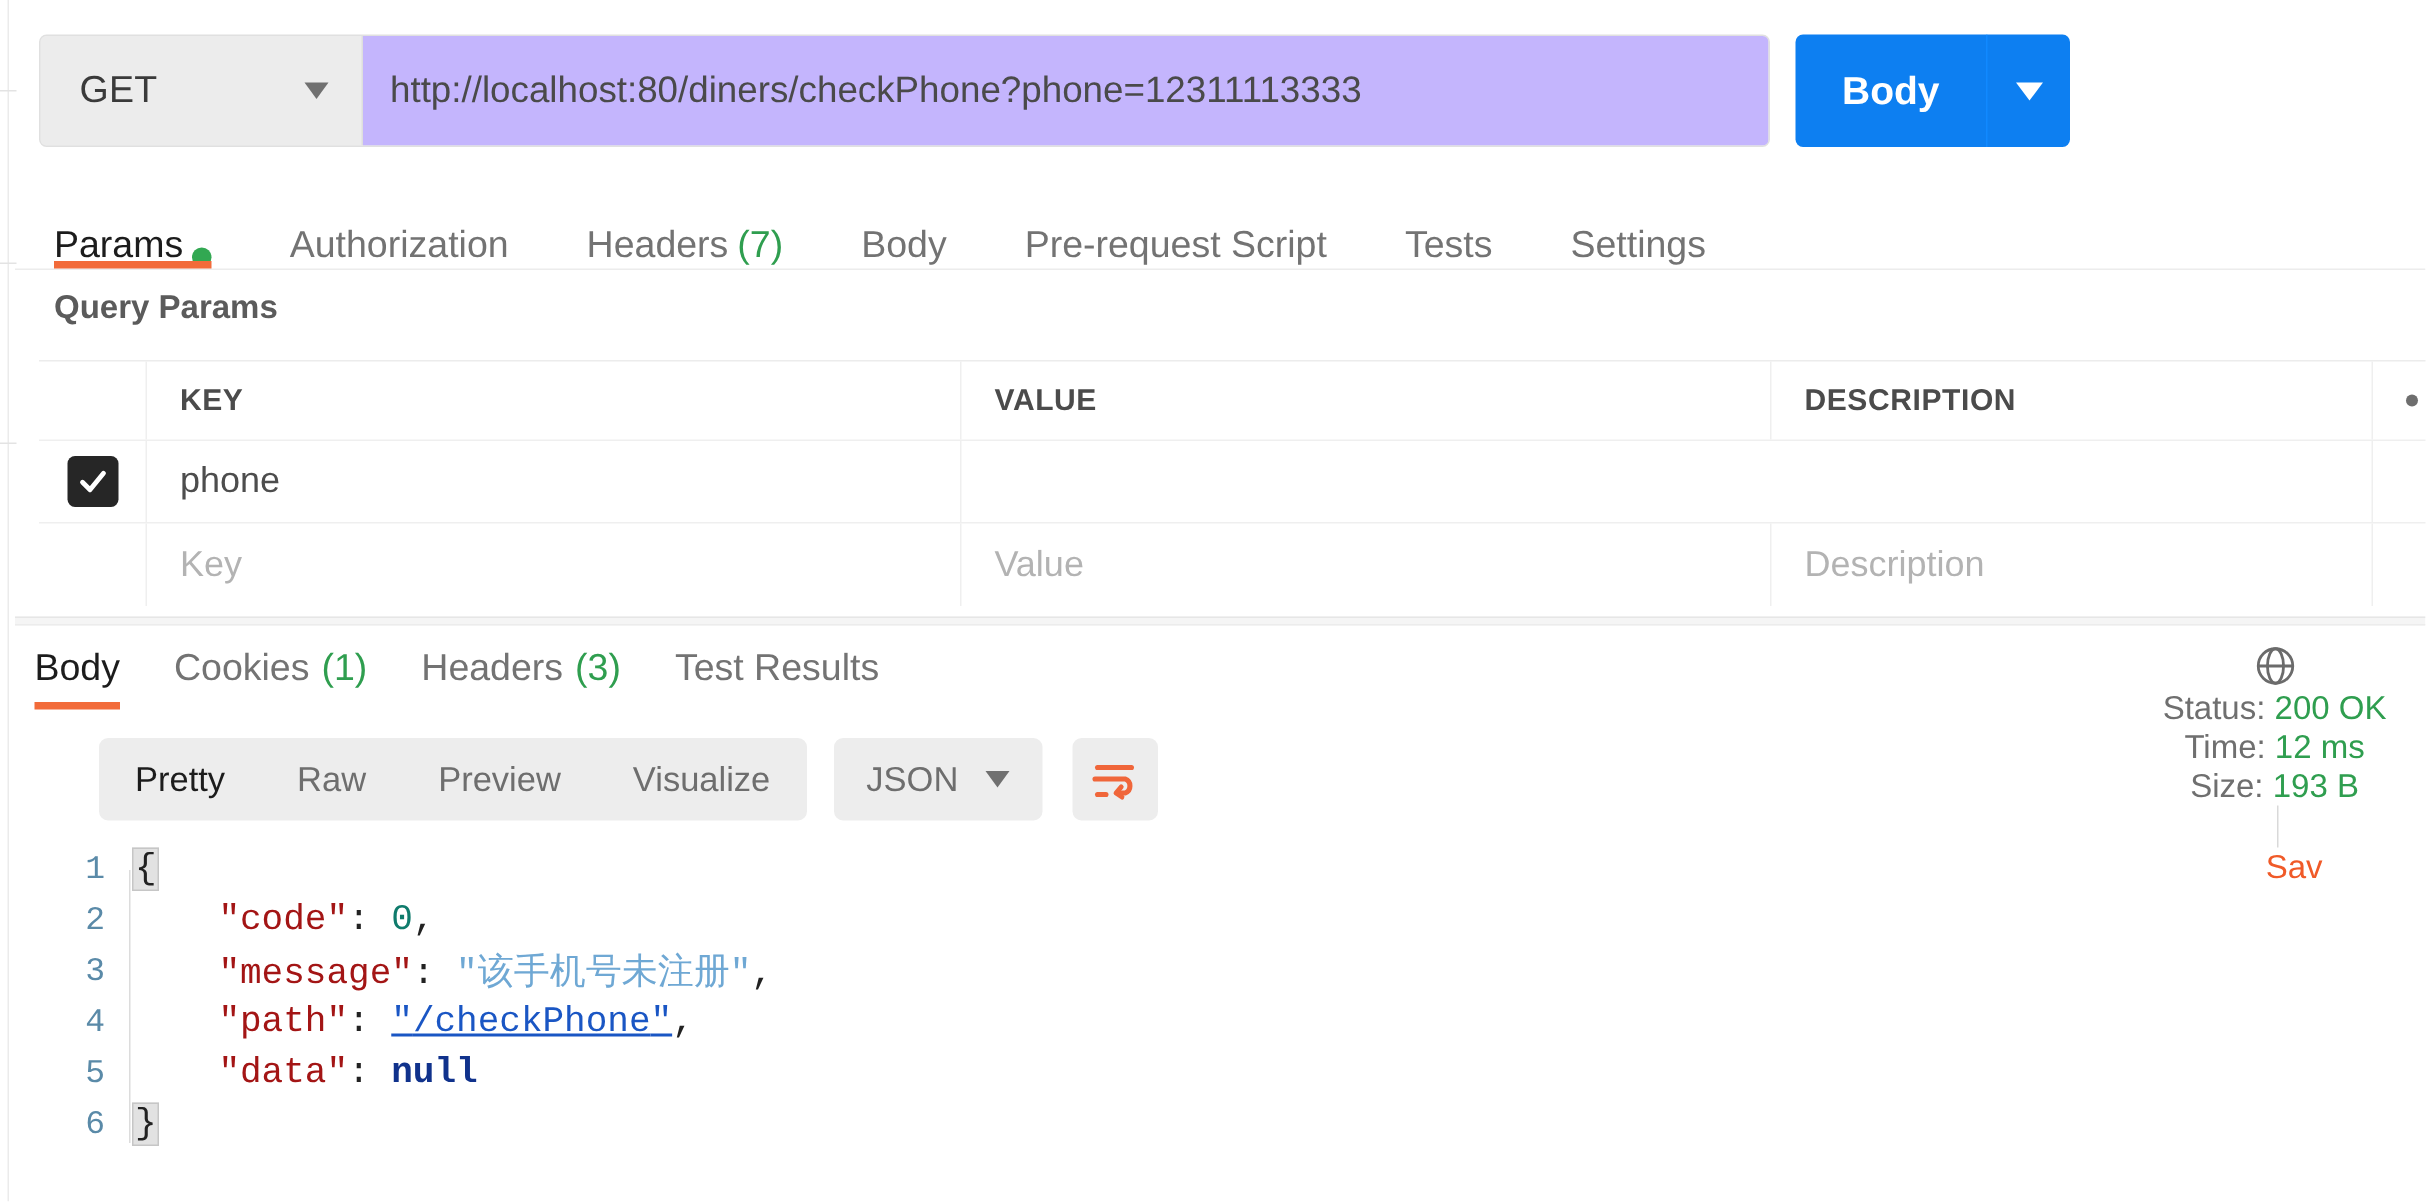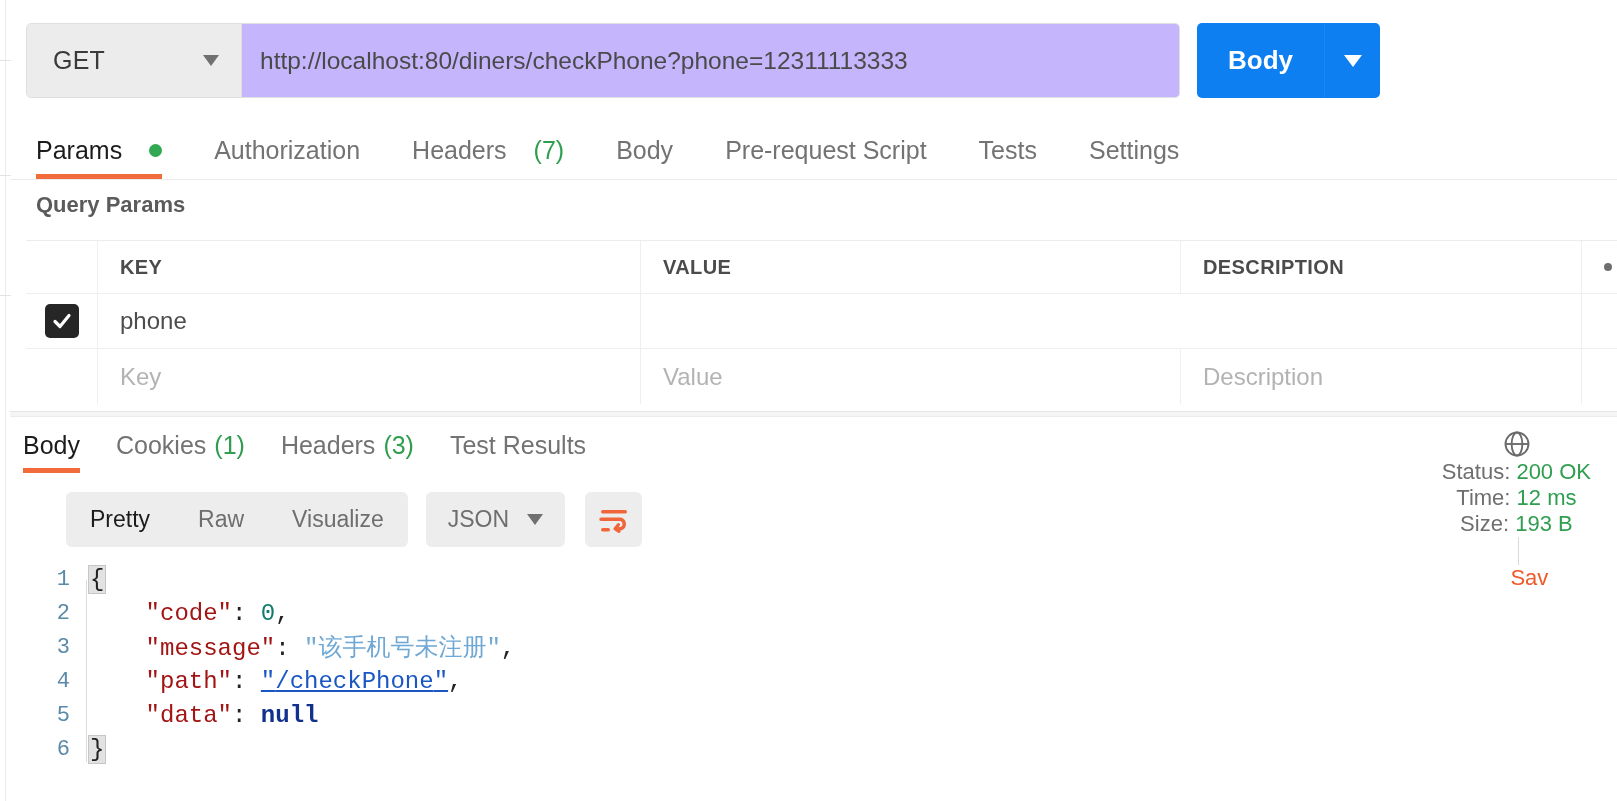--- a/index.html
+++ b/index.html
@@ -62,21 +62,21 @@
     width: 0; height: 0; border-left: 9px solid transparent;
     border-right: 9px solid transparent; border-top: 12px solid #fff;
   }
 
   
   .req-tabs {
     position: absolute; left: 10px; top: 122px; width: 1607px; height: 58px;
     display: flex; align-items: flex-start; border-bottom: 1px solid #ececec;
   }
   .req-tab {
-    position: relative; display: flex; align-items: center; gap: 27px;
+    position: relative; display: flex; align-items: flex-end; gap: 6px;
     height: 56px; padding: 0 0 0 0; margin-right: 52px;
     font-size: 25px; color: #737373; cursor: pointer; white-space: nowrap;
   }
   .req-tab:first-child { margin-left: 26px; }
   .req-tab.active { color: #1c1c1c; }
   .req-tab .tab-underline {
     position: absolute; left: 0; bottom: -1px; width: 100%; height: 5px;
     background: #f26b3a;
   }
   .green-dot {
@@ -335,20 +335,21 @@
     <span class="meta-item"><span>Time:</span> <b>12 ms</b></span>
     <span class="meta-item"><span>Size:</span> <b>193 B</b></span>
     <span class="meta-sep"></span>
     <span class="save-resp">Sav</span>
   </div>
 
   <div class="body-toolbar">
     <div class="seg">
       <div class="seg-item active">Pretty</div>
       <div class="seg-item">Raw</div>
+      <div class="seg-item">Preview</div>
       <div class="seg-item">Visualize</div>
     </div>
     <div class="fmt-select">
       <span>JSON</span>
       <span class="caret"></span>
     </div>
     <div class="wrap-btn">
       <svg width="32" height="28" viewBox="0 0 32 28" aria-hidden="true">
         <rect x="3" y="4" width="26" height="3.4" rx="1.7" fill="#f0663a"></rect>
         <path d="M3 13.3 h20 a5 5 0 0 1 0 9.4 h-5" stroke="#f0663a" stroke-width="3.4" fill="none" stroke-linecap="round"></path>

